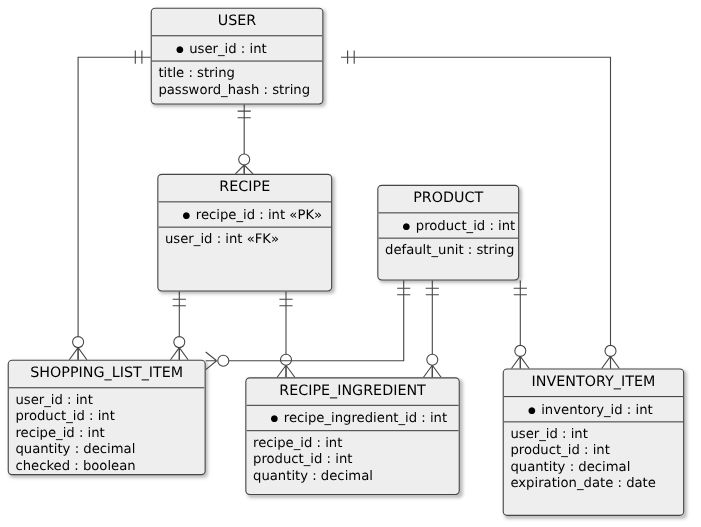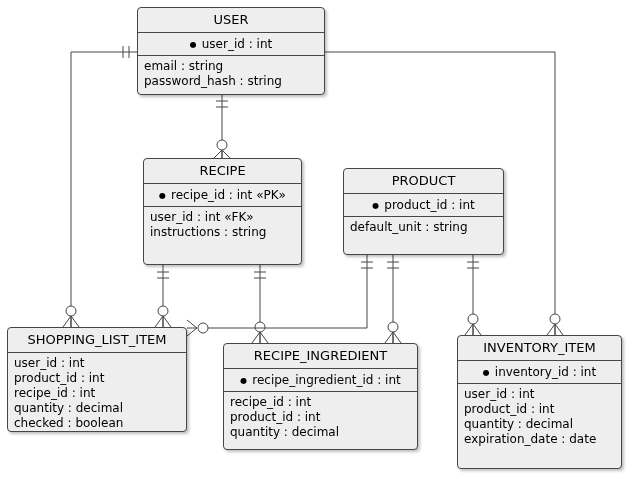--- a/index.html
+++ b/index.html
@@ -29,25 +29,24 @@
     overflow:hidden;
   }
   .e-title{
     height:25px;line-height:24px;text-align:center;
     font-size:13px;
     border-bottom:1px solid var(--entity-border);
     white-space:nowrap;
   }
   .e-key{
     height:23px;line-height:22px;
-    padding:0 6px;
+    padding:0 22px;
     font-size:12px;
     border-bottom:1px solid var(--entity-border);
     white-space:nowrap;
-    text-align:center;
   }
   .bullet{font-size:8px;vertical-align:1px;margin-right:5px;}
   .e-body{flex:1;padding:3px 6px 0 6px;font-size:12px;}
   .e-field{line-height:15px;white-space:nowrap;}
 </style>
 </head>
 <body>
 
 <div class="canvas">
 
@@ -95,39 +94,38 @@
       <path d="M393,332 L385,343 M393,332 L393,343 M393,332 L401,343"></path>
     </g>
     <g class="rel">
       <path d="M473,255 V335"></path>
       <path d="M467,262 H479 M467,268 H479"></path>
       <circle cx="473" cy="319" r="5"></circle>
       <path d="M473,324 L465,335 M473,324 L473,335 M473,324 L481,335"></path>
     </g>
   </svg>
 
-  <div class="entity" style="left:137px;top:7px;width:188px;height:88px">
+  <div class="entity" style="left:137px;top:7px;width:157px;height:88px">
     <div class="e-title">USER</div>
     <div class="e-key"><span class="bullet">●</span><span>user_id : int</span></div>
     <div class="e-body">
-      <div class="e-field">email : string</div>
+      <div class="e-field">title : string</div>
       <div class="e-field">password_hash : string</div>
     </div>
   </div>
 
   <div class="entity" style="left:143px;top:158px;width:159px;height:107px">
     <div class="e-title">RECIPE</div>
     <div class="e-key"><span class="bullet">●</span><span>recipe_id : int «PK»</span></div>
     <div class="e-body">
       <div class="e-field">user_id : int «FK»</div>
-      <div class="e-field">instructions : string</div>
     </div>
   </div>
 
-  <div class="entity" style="left:343px;top:168px;width:161px;height:87px">
+  <div class="entity" style="left:343px;top:168px;width:129px;height:87px">
     <div class="e-title">PRODUCT</div>
     <div class="e-key"><span class="bullet">●</span><span>product_id : int</span></div>
     <div class="e-body">
       <div class="e-field">default_unit : string</div>
     </div>
   </div>
 
   <div class="entity" style="left:7px;top:327px;width:180px;height:105px">
     <div class="e-title">SHOPPING_LIST_ITEM</div>
     <div class="e-body">

